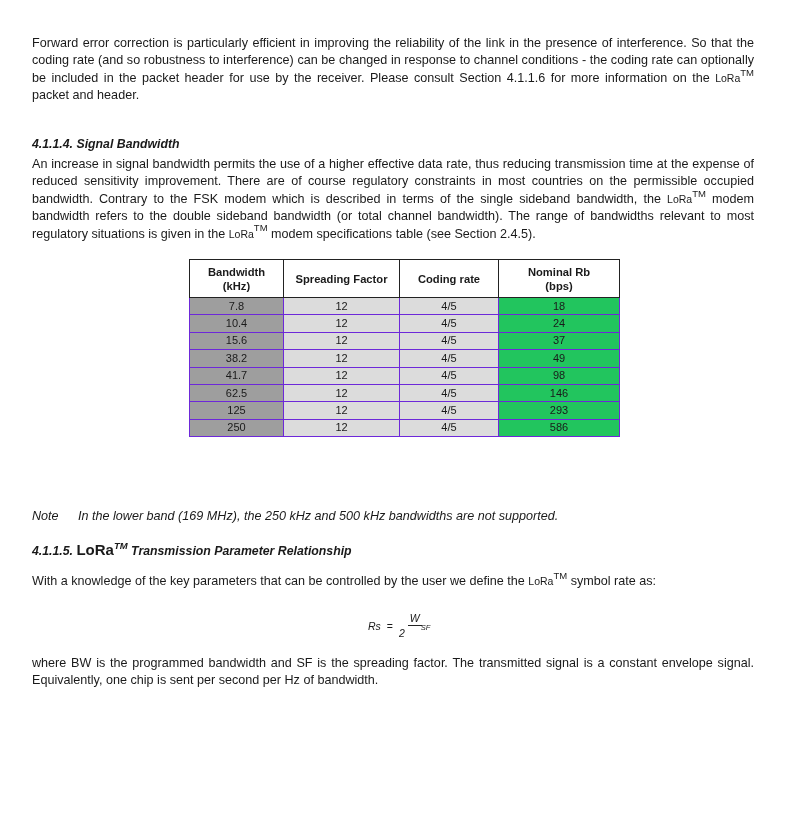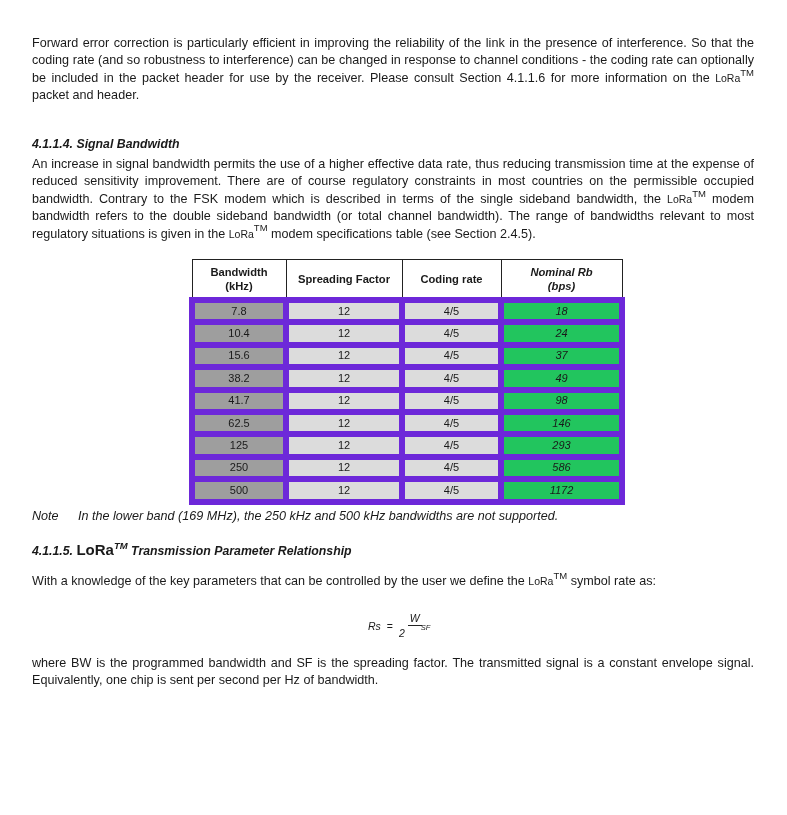--- a/index.html
+++ b/index.html
@@ -24,27 +24,27 @@
   .note .label { display: inline-block; width: 46px; }
   table.bw {
     position: absolute; left: 189px; top: 259px;
     border-collapse: collapse; font-size: 11px;
   }
   table.bw th {
     font-weight: bold; font-size: 11.2px; background: #ffffff;
     border: 1px solid #222; padding: 2px 6px; height: 33px; line-height: 14px;
   }
   table.bw td {
-    border: 6px solid #6d28d9; height: 16.4px; padding: 0; text-align: center;
+    border: 1px solid #6d28d9; height: 16.4px; padding: 0; text-align: center;
     line-height: 15px;
   }
   table.bw th.c1, table.bw td.c1 { width: 81px; }
   table.bw th.c2, table.bw td.c2 { width: 103px; }
   table.bw th.c3, table.bw td.c3 { width: 86px; }
-  table.bw th.c4, table.bw td.c4 { width: 108px; font-style: italic; }
+  table.bw th.c4, table.bw td.c4 { width: 108px; }
   td.c1 { background: #9e9e9e; }
   td.c2, td.c3 { background: #dcdcdc; }
   td.c4 { background: #22c55e; }
   .formula {
     position: absolute; left: 368px; top: 612px;
     font-family: Liberation Sans, sans-serif; font-style: italic; font-size: 10.5px;
     display: flex; align-items: center;
   }
   .formula .lhs { margin-right: 6px; }
   .formula .eq { font-style: normal; margin-right: 6px; }
@@ -113,26 +113,20 @@
         <td class="c2">12</td>
         <td class="c3">4/5</td>
         <td class="c4">293</td>
       </tr>
       <tr>
         <td class="c1">250</td>
         <td class="c2">12</td>
         <td class="c3">4/5</td>
         <td class="c4">586</td>
       </tr>
-      <tr>
-        <td class="c1">500</td>
-        <td class="c2">12</td>
-        <td class="c3">4/5</td>
-        <td class="c4">1172</td>
-      </tr>
     </tbody>
 </table>
 
 <div class="note"><span class="label">Note</span><span>In the lower band (169 MHz), the 250 kHz and 500 kHz bandwidths are not supported.</span></div>
 
 <h3 class="heading" style="top:541px;"><span>4.1.1.5.</span> <span class="lora">LoRa</span><sup>TM</sup><span> Transmission Parameter Relationship</span></h3>
 
 <p class="para left" style="top:573px;"><span>With a knowledge of the key parameters that can be controlled by the user we define the </span><span class="sc">LoRa</span><sup>TM</sup><span> symbol rate as:</span></p>
 
 <div class="formula">

